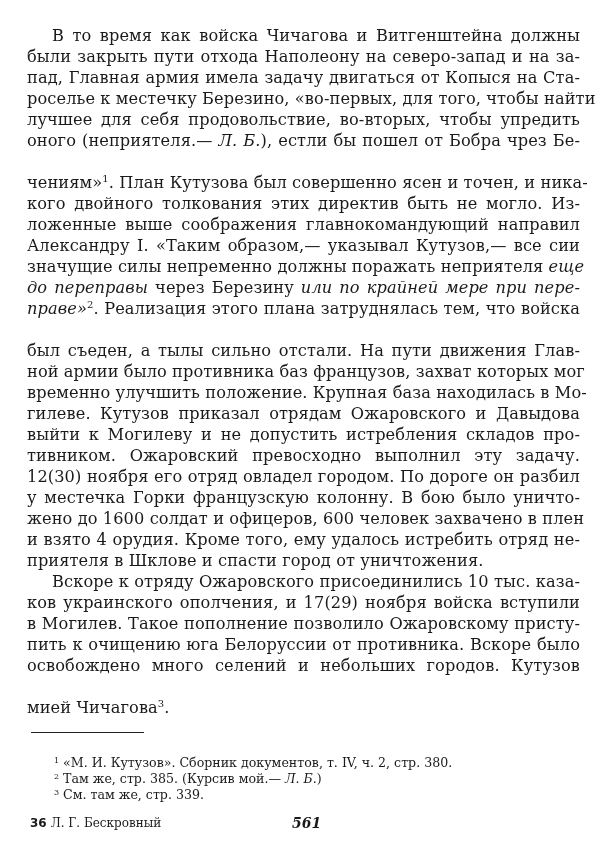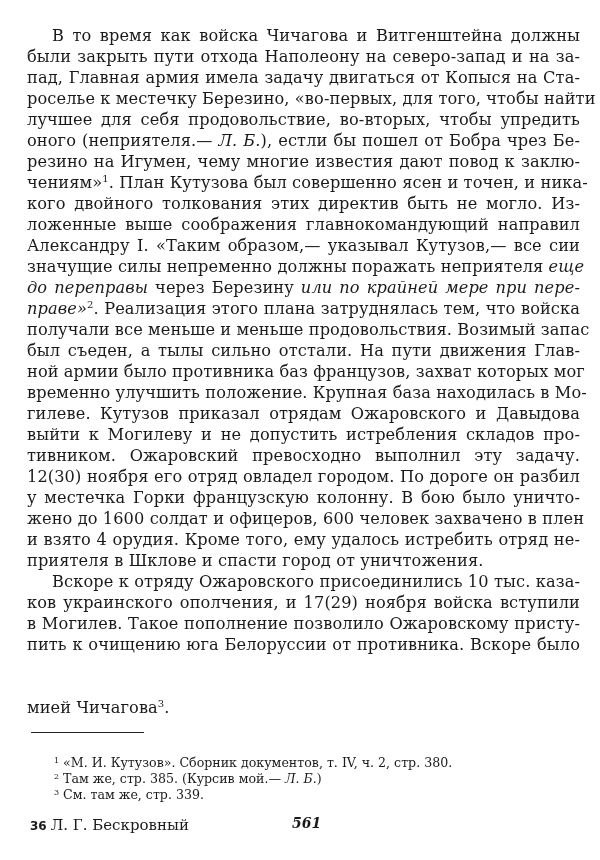--- a/index.html
+++ b/index.html
@@ -12,59 +12,58 @@
           letter-spacing: 0.1px; }
   .line.indent { left: 52px; width: 528px; }
   .line.last { text-align-last: left; }
   .line i { font-style: italic; }
   sup { font-size: 10px; vertical-align: 6px; line-height: 0; }
   .rule { position: absolute; left: 31px; top: 732px; width: 113px; height: 1px; background: #222; }
   .fn { position: absolute; left: 54px; font-size: 12.6px; line-height: 16px; white-space: nowrap; }
   .fn sup { font-size: 8px; vertical-align: 4px; margin-right: 4px; }
   .footer-sig { position: absolute; left: 30px; top: 816px; font-family: "DejaVu Sans", sans-serif;
                 font-size: 12px; font-weight: bold; white-space: nowrap; }
-  .footer-sig .author { font-family: "DejaVu Serif", serif; font-weight: normal; font-size: 15px; margin-left: 4px; }
+  .footer-sig .author { font-family: "DejaVu Serif", serif; font-weight: normal; font-size: 12px; margin-left: 4px; }
   .footer-page { position: absolute; left: 292px; top: 815px; font-family: "DejaVu Serif", serif;
                  font-weight: bold; font-style: italic; font-size: 14px; }
 </style>
 </head>
 <body>
 
 <div class="page">
 
   <div class="line indent" style="top:25px">В то время как войска Чичагова и Витгенштейна должны</div>
   <div class="line" style="top:46px">были закрыть пути отхода Наполеону на северо-запад и на за-</div>
   <div class="line" style="top:67px">пад, Главная армия имела задачу двигаться от Копыся на Ста-</div>
   <div class="line" style="top:88px">роселье к местечку Березино, «во-первых, для того, чтобы найти</div>
   <div class="line" style="top:109px">лучшее для себя продовольствие, во-вторых, чтобы упредить</div>
   <div class="line" style="top:130px"><span>оного (неприятеля.— </span><i>Л. Б.</i><span>), естли бы пошел от Бобра чрез Бе-</span></div>
-  <div class="line" style="top:151px">резино на Игумен, чему многие известия дают повод к заклю-</div>
   <div class="line" style="top:172px"><span>чениям»</span><sup>1</sup><span>. План Кутузова был совершенно ясен и точен, и ника-</span></div>
   <div class="line" style="top:193px">кого двойного толкования этих директив быть не могло. Из-</div>
   <div class="line" style="top:214px">ложенные выше соображения главнокомандующий направил</div>
   <div class="line" style="top:235px">Александру I. «Таким образом,— указывал Кутузов,— все сии</div>
   <div class="line" style="top:277px"><i>до переправы</i><span> через Березину </span><i>или по крайней мере при пере-</i></div>
   <div class="line" style="top:256px"><span>значущие силы непременно должны поражать неприятеля </span><i>еще</i></div>
   <div class="line" style="top:298px"><i>праве»</i><sup>2</sup><span>. Реализация этого плана затруднялась тем, что войска</span></div>
-  <div class="line" style="top:319px">получали все меньше и меньше продовольствия. Возимый запас</div>
   <div class="line" style="top:340px">был съеден, а тылы сильно отстали. На пути движения Глав-</div>
   <div class="line" style="top:361px">ной армии было противника баз французов, захват которых мог</div>
   <div class="line" style="top:382px">временно улучшить положение. Крупная база находилась в Мо-</div>
   <div class="line" style="top:403px">гилеве. Кутузов приказал отрядам Ожаровского и Давыдова</div>
   <div class="line" style="top:424px">выйти к Могилеву и не допустить истребления складов про-</div>
   <div class="line" style="top:445px">тивником. Ожаровский превосходно выполнил эту задачу.</div>
   <div class="line" style="top:466px">12(30) ноября его отряд овладел городом. По дороге он разбил</div>
   <div class="line" style="top:487px">у местечка Горки французскую колонну. В бою было уничто-</div>
   <div class="line" style="top:508px">жено до 1600 солдат и офицеров, 600 человек захвачено в плен</div>
   <div class="line" style="top:529px">и взято 4 орудия. Кроме того, ему удалось истребить отряд не-</div>
   <div class="line last" style="top:550px">приятеля в Шклове и спасти город от уничтожения.</div>
   <div class="line indent" style="top:571px">Вскоре к отряду Ожаровского присоединились 10 тыс. каза-</div>
   <div class="line" style="top:592px">ков украинского ополчения, и 17(29) ноября войска вступили</div>
   <div class="line" style="top:613px">в Могилев. Такое пополнение позволило Ожаровскому присту-</div>
   <div class="line" style="top:634px">пить к очищению юга Белоруссии от противника. Вскоре было</div>
+  <div class="line" style="top:655px">освобождено много селений и небольших городов. Кутузов</div>
   <div class="line last" style="top:697px"><span>мией Чичагова</span><sup>3</sup><span>.</span></div>
 </div>
 
 <div class="rule"></div>
 
 <div class="fn" style="top:755px"><sup>1</sup><span>«М. И. Кутузов». Сборник документов, т. IV, ч. 2, стр. 380.</span></div>
 <div class="fn" style="top:771px"><sup>2</sup><span>Там же, стр. 385. (Курсив мой.— </span><i>Л. Б.</i><span>)</span></div>
 <div class="fn" style="top:787px"><sup>3</sup><span>См. там же, стр. 339.</span></div>
 
 <div class="footer-sig"><span>36</span><span class="author">Л. Г. Бескровный</span></div>

